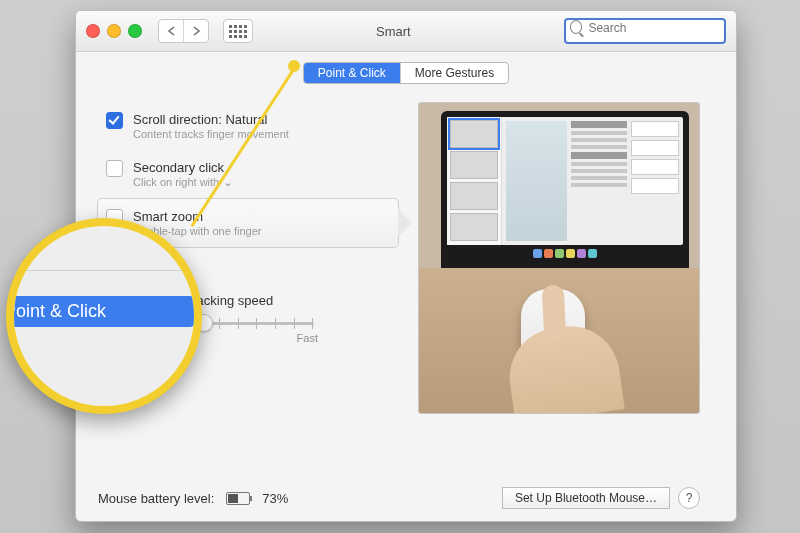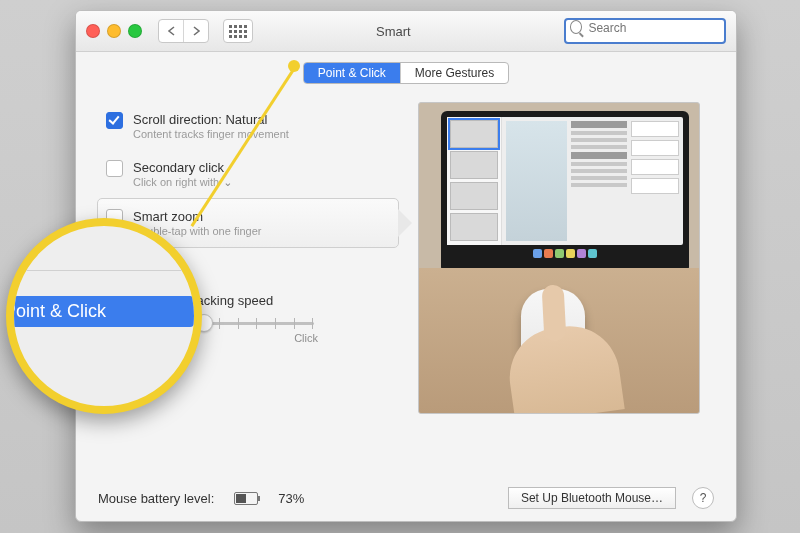--- a/index.html
+++ b/index.html
@@ -69,21 +69,21 @@
   .dock i:nth-child(2){background:#e87b4f;} .dock i:nth-child(3){background:#8fc971;}
   .dock i:nth-child(4){background:#e8d35a;} .dock i:nth-child(5){background:#b083d6;}
   .dock i:nth-child(6){background:#5ec4cf;}
 
   .desk{position:absolute;bottom:0;left:0;right:0;height:145px;background:linear-gradient(#cbb090,#b99b7a);}
   .mouse{position:absolute;bottom:24px;left:102px;width:64px;height:100px;background:linear-gradient(#f7f7f7,#e4e4e4);border-radius:34px 34px 40px 40px;box-shadow:0 6px 10px rgba(0,0,0,.25);}
   .hand{position:absolute;bottom:-4px;left:90px;width:110px;height:90px;background:linear-gradient(#e7caab,#d8b995);border-radius:50px 50px 0 0;transform:rotate(-8deg);}
   .finger{position:absolute;bottom:72px;left:124px;width:22px;height:56px;background:#e6c9aa;border-radius:12px;transform:rotate(-3deg);}
 
   
-  .footer{position:absolute;bottom:12px;left:22px;right:22px;display:flex;align-items:center;gap:16px;}
+  .footer{position:absolute;bottom:12px;left:22px;right:36px;display:flex;align-items:center;gap:8px;}
   .batt{width:22px;height:11px;border:1px solid #777;border-radius:2px;position:relative;margin:0 4px;}
   .batt:after{content:"";position:absolute;right:-3px;top:3px;width:2px;height:5px;background:#777;}
   .batt i{position:absolute;left:1px;top:1px;bottom:1px;width:44%;background:#555;}
   .btn{border:1px solid #bcbcbc;background:linear-gradient(#fff,#efefef);padding:3px 12px;border-radius:0;font-size:12px;color:#333;}
   .help{width:20px;height:20px;border:1px solid #bcbcbc;border-radius:50%;display:flex;align-items:center;justify-content:center;font-size:12px;color:#555;background:#fff;}
 
   
   .callout{position:absolute;left:6px;top:218px;width:180px;height:180px;border-radius:50%;border:8px solid #f2cf2e;background:#eeeeee;box-shadow:0 8px 20px rgba(0,0,0,.35);overflow:hidden;}
   .callout .edge{position:absolute;top:44px;left:-10px;right:-10px;height:1px;background:#d0d0d0;}
   .callout .bigseg{position:absolute;top:70px;left:-30px;width:170px;padding:5px 20px;background:#3b7ded;color:#fff;font-size:18px;border-radius:0 4px 4px 0;}
@@ -181,21 +181,21 @@
               <div class="tick" style="left:22%"></div>
               <div class="tick" style="left:33%"></div>
               <div class="tick" style="left:44%"></div>
               <div class="tick" style="left:55%"></div>
               <div class="tick" style="left:66%"></div>
               <div class="tick" style="left:77%"></div>
               <div class="tick" style="left:88%"></div>
               <div class="tick" style="left:99%"></div>
             <div class="knob" style="left:30%"></div>
             <div class="lbl" style="left:-4px">Slow</div>
-            <div class="lbl" style="right:-4px">Click</div>
+            <div class="lbl" style="right:-4px">Fast</div>
           </div>
         </div>
       </div>
 
       <div class="preview">
         <div class="monitor">
           <div class="screenin">
             <div class="side">
                 <div class="thumb on"></div>
                 <div class="thumb"></div>

